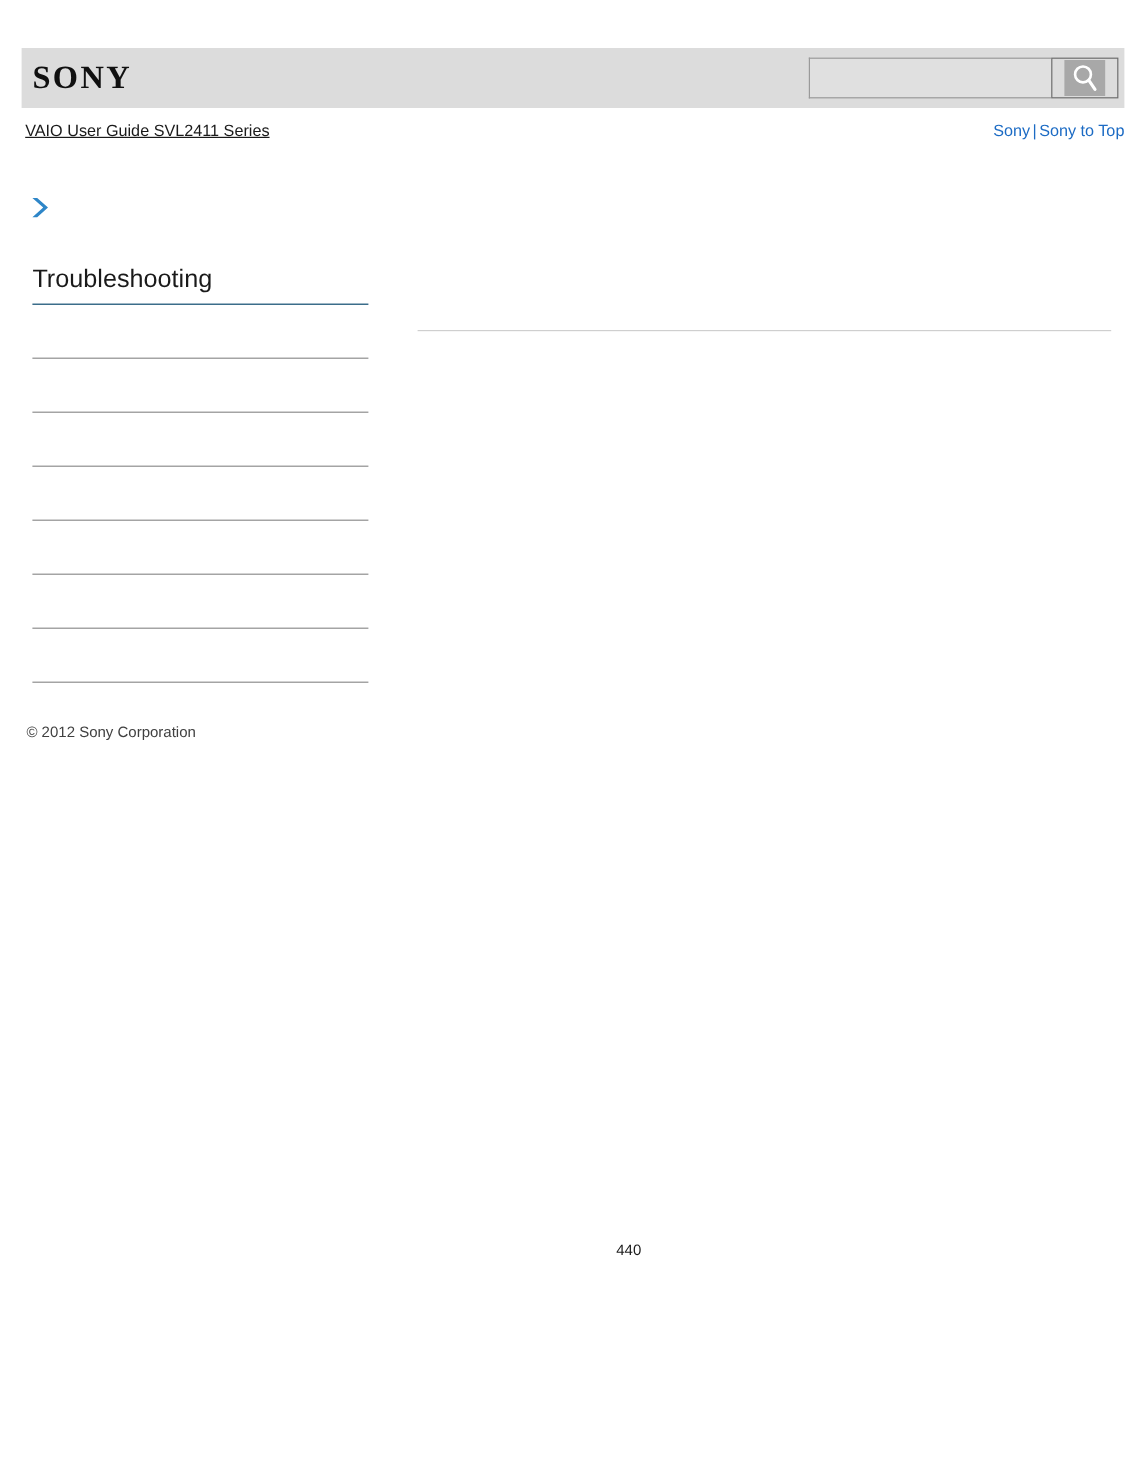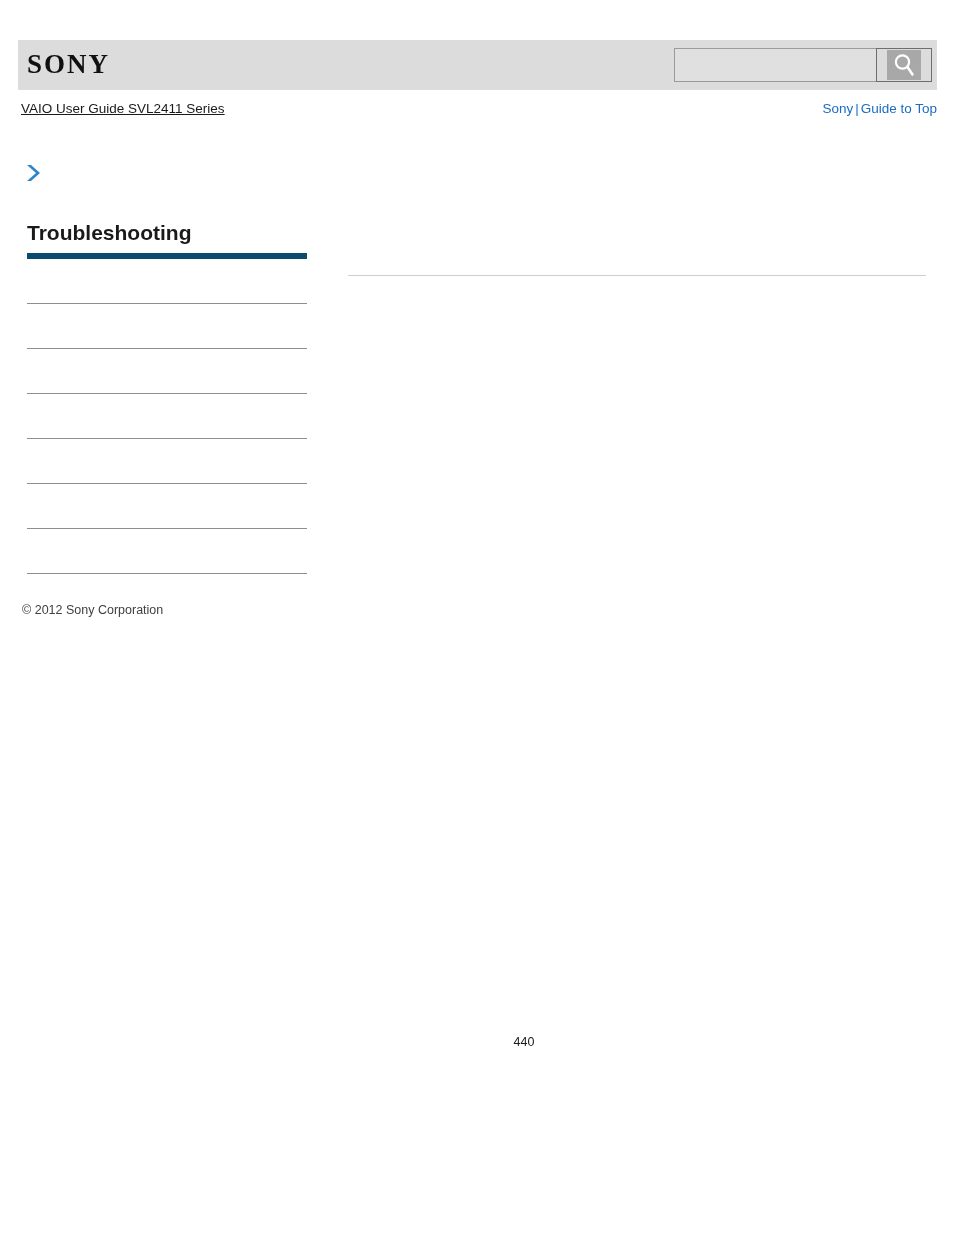--- a/index.html
+++ b/index.html
@@ -125,26 +125,26 @@
 
   
   #sidebar {
     position: absolute;
     left: 27px;
     top: 220px;
     width: 280px;
   }
   #sidebar-title {
     font-size: 21px;
-    font-weight: bold;
+    font-weight: normal;
     color: #1a1a1a;
     margin: 0;
     padding: 0 0 7px 0;
     line-height: 26px;
-    border-bottom: 6px solid #0c4a6e;
+    border-bottom: 1px solid #0c4a6e;
   }
   .side-item {
     height: 44px;
     border-bottom: 1px solid #8e8e8e;
     font-size: 13px;
     color: #1a1a1a;
     line-height: 44px;
     overflow: hidden;
     white-space: nowrap;
   }
@@ -218,21 +218,21 @@
           <line x1="14.4" y1="13.9" x2="19.5" y2="21.5" stroke="#ffffff" stroke-width="2.6" stroke-linecap="round"></line>
         </svg>
       </span>
     </button>
   </div>
 </div>
 
 <div id="crumb-row">
   <div id="guide-title">VAIO User Guide SVL2411 Series</div>
   <div id="nav-links">
-    <a href="#">Sony</a><span class="sep">|</span><a href="#">Guide to Top</a>
+    <a href="#">Sony</a><span class="sep">|</span><a href="#">Sony to Top</a>
   </div>
 </div>
 
 <div id="chevron-icon">
   <svg width="20" height="20" viewBox="0 0 20 20" aria-hidden="true">
     <path d="M3 2 L12 10 L3 18 L7 18 L16 10 L7 2 Z" fill="#2e86c8"></path>
   </svg>
 </div>
 
 <div id="sidebar">

